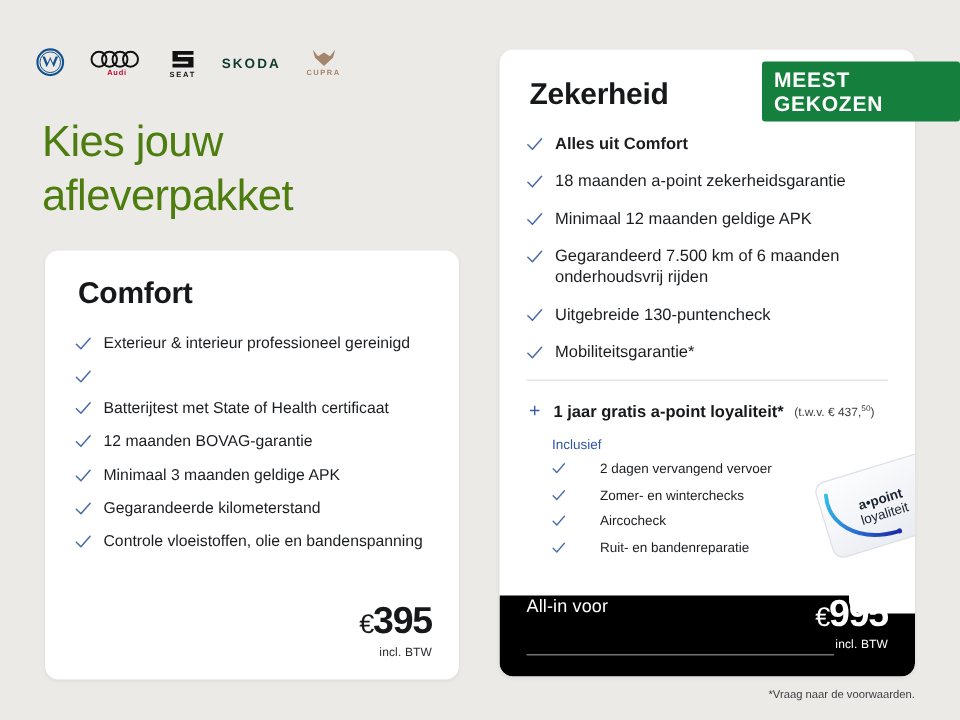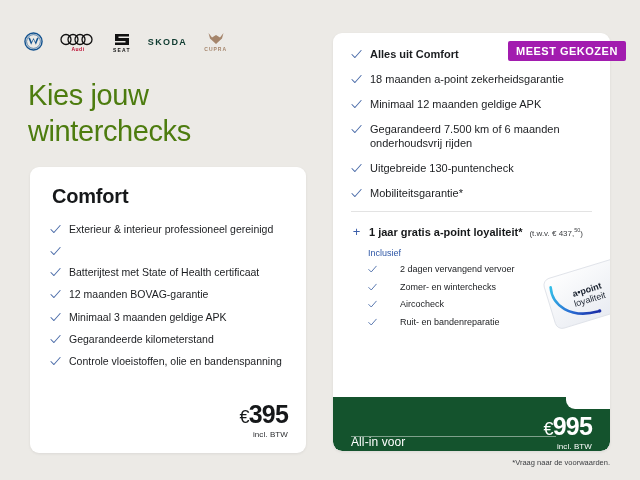--- a/index.html
+++ b/index.html
@@ -175,23 +175,23 @@
     color: #2a2c2f;
     margin-top: 3px;
     letter-spacing: 0.1px;
   }
 
   
   .blue-bar {
     position: absolute;
     left: 0; bottom: 0;
     width: 277px; height: 54px;
-    background: #14532d;
+    background: #000000;
     display: flex;
-    align-items: flex-end;
+    align-items: flex-start;
     justify-content: space-between;
     padding: 0 18px 0 18px;
     border-bottom-left-radius: 9px;
     border-bottom-right-radius: 9px;
   }
   .blue-bar-notch {
     position: absolute;
     right: 0; top: -1px;
     width: 44px; height: 13px;
     background: #ffffff;
@@ -224,23 +224,23 @@
     color: #ffffff;
     font-size: 8px;
     margin-top: 3px;
     letter-spacing: 0.1px;
   }
 
   
   .badge {
     position: absolute;
     left: 508px; top: 41px;
-    background: #a21caf;
+    background: #15803d;
     color: #ffffff;
-    font-size: 11px;
+    font-size: 14px;
     font-weight: 600;
     letter-spacing: 0.5px;
     padding: 4px 8px 4px 8px;
     border-radius: 2px;
     z-index: 5;
   }
 
   
   .footnote {
     position: absolute;
@@ -291,21 +291,21 @@
     <div class="logo">
       <svg width="18" height="14" viewBox="0 0 36 28">
         <path d="M3 2 L10 11 L18 6 L26 11 L33 2 L30 13 L18 24 L6 13 Z" fill="#a5856b"></path>
       </svg>
       <span class="logo-word w-cupra">CUPRA</span>
     </div>
   </div>
 
   <h1 class="headline">
     <span>Kies jouw</span><br>
-    <span>winterchecks</span>
+    <span>afleverpakket</span>
   </h1>
 
   <div class="card card-left">
     <div class="card-title">Comfort</div>
 
     <ul class="features">
       <li>
         <span class="chk">
           <svg width="11" height="11" viewBox="0 0 12 12">
               <path d="M1 6 L4.3 9.3 L11 1.6" fill="none" stroke="#4a6ba8" stroke-width="1.1" stroke-linecap="round" stroke-linejoin="round"></path>
@@ -364,20 +364,21 @@
 
     <div class="price-block">
       <div class="price-amount">
         <span class="cur">€</span><span>395</span>
       </div>
       <div class="price-note">incl. BTW</div>
     </div>
   </div>
 
   <div class="card card-right">
+    <div class="card-title">Zekerheid</div>
 
     <ul class="features">
       <li class="bold-item">
         <span class="chk">
           <svg width="11" height="11" viewBox="0 0 12 12">
               <path d="M1 6 L4.3 9.3 L11 1.6" fill="none" stroke="#4a6ba8" stroke-width="1.1" stroke-linecap="round" stroke-linejoin="round"></path>
             </svg>
         </span>
         <span class="feat-text">Alles uit Comfort</span>
       </li>

